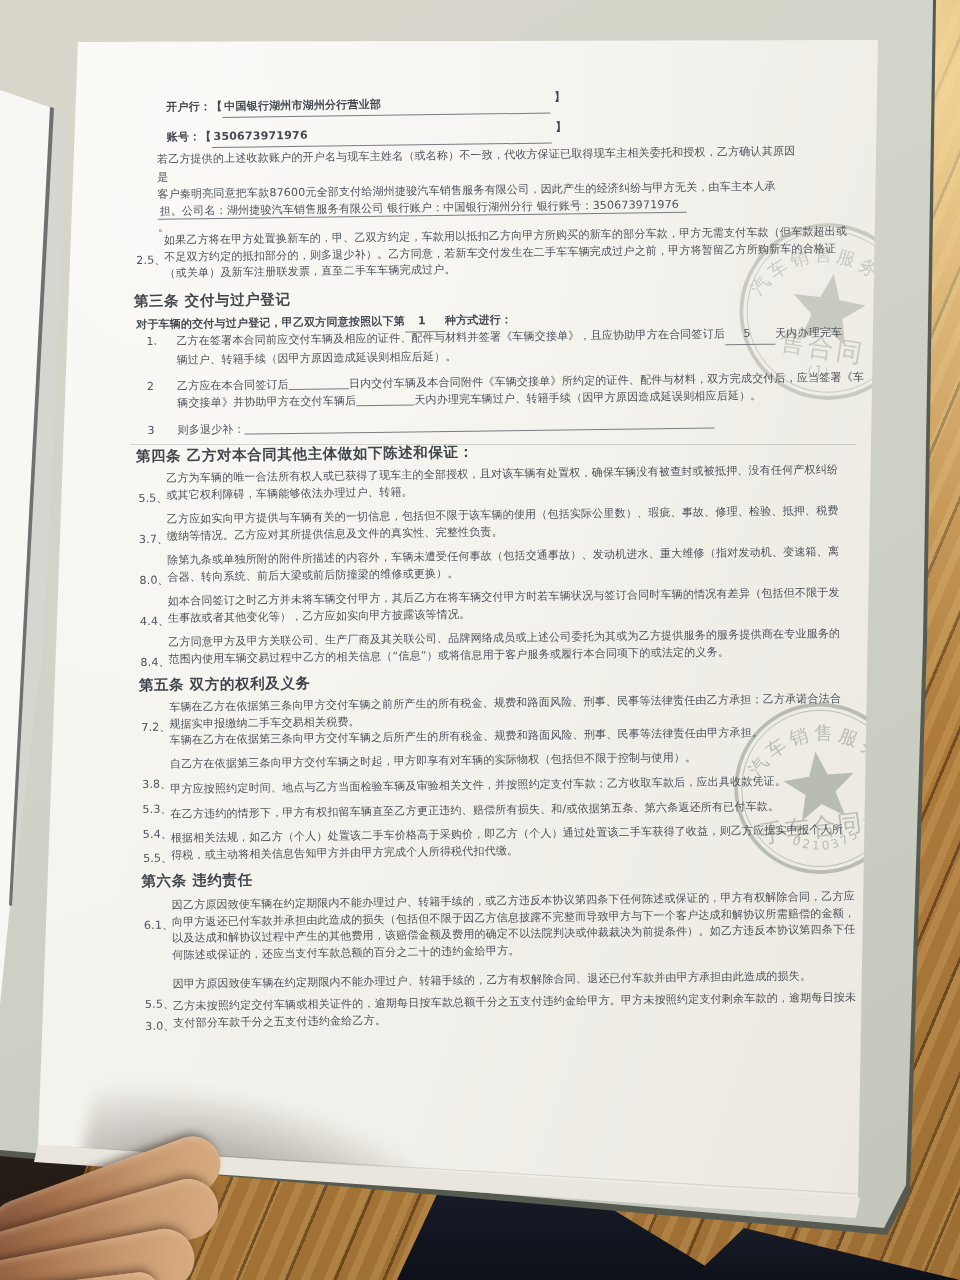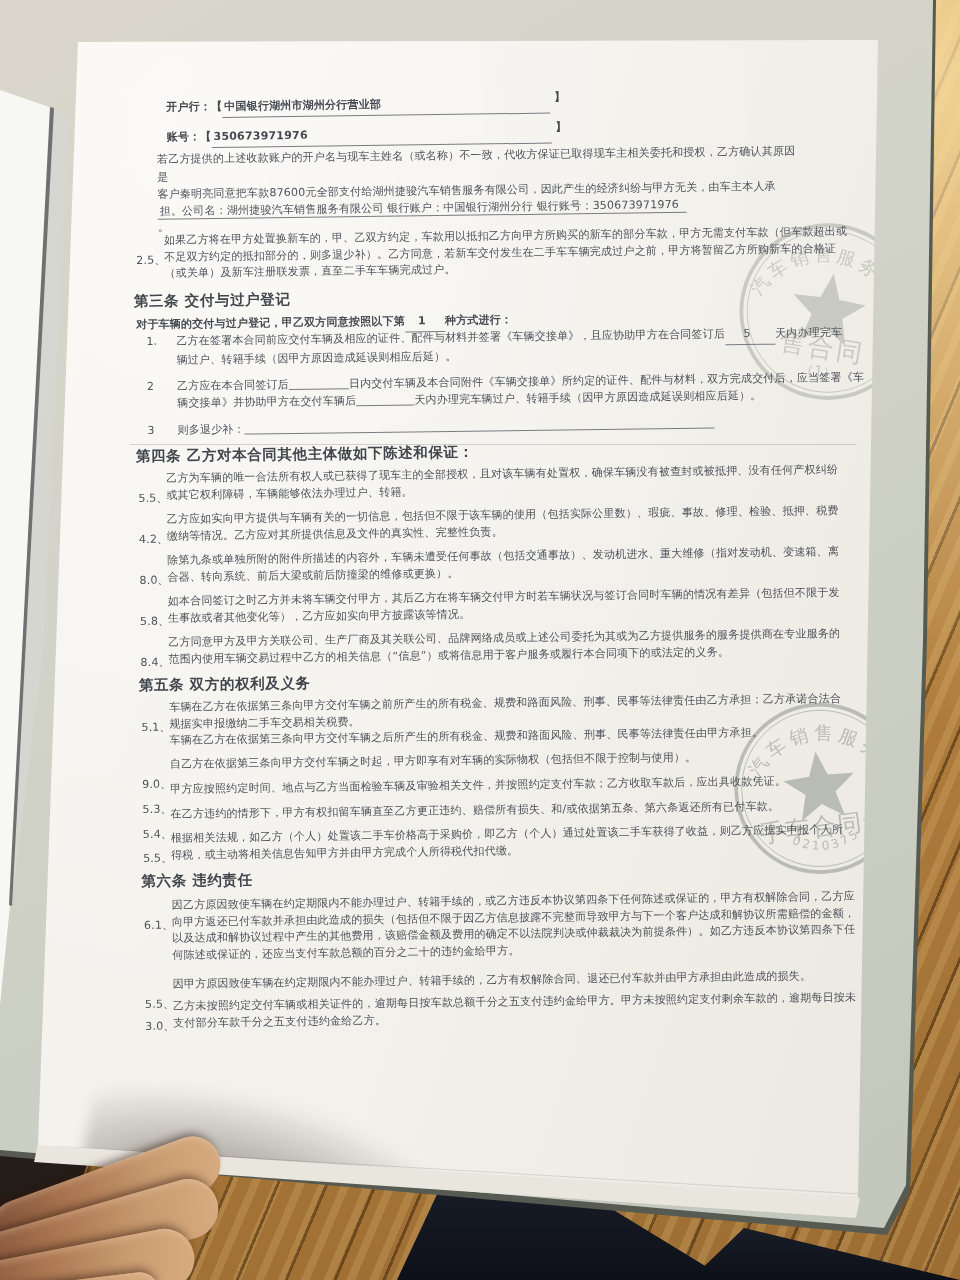--- a/index.html
+++ b/index.html
@@ -173,39 +173,39 @@
       </div>
       <div class="t item" style="left:150px;top:423px;">
         <span class="num">3</span><span>则多退少补：</span><span class="bl" style="width:470px;"></span>
       </div>
 
       <div class="h" style="left:138px;top:447px;">第四条 乙方对本合同其他主体做如下陈述和保证：</div>
       <div class="t hang" style="left:140px;top:471px;width:682px;">
         <span class="num">5.5、</span><span>乙方为车辆的唯一合法所有权人或已获得了现车主的全部授权，且对该车辆有处置权，确保车辆没有被查封或被抵押、没有任何产权纠纷或其它权利障碍，车辆能够依法办理过户、转籍。</span>
       </div>
       <div class="t hang" style="left:140px;top:512px;width:682px;">
-        <span class="num">4.2、</span><span>乙方应如实向甲方提供与车辆有关的一切信息，包括但不限于该车辆的使用（包括实际公里数）、瑕疵、事故、修理、检验、抵押、税费缴纳等情况。乙方应对其所提供信息及文件的真实性、完整性负责。</span>
+        <span class="num">3.7、</span><span>乙方应如实向甲方提供与车辆有关的一切信息，包括但不限于该车辆的使用（包括实际公里数）、瑕疵、事故、修理、检验、抵押、税费缴纳等情况。乙方应对其所提供信息及文件的真实性、完整性负责。</span>
       </div>
       <div class="t hang" style="left:140px;top:553px;width:682px;">
         <span class="num">8.0、</span><span>除第九条或单独所附的附件所描述的内容外，车辆未遭受任何事故（包括交通事故）、发动机进水、重大维修（指对发动机、变速箱、离合器、转向系统、前后大梁或前后防撞梁的维修或更换）。</span>
       </div>
       <div class="t hang" style="left:140px;top:594px;width:682px;">
-        <span class="num">5.8、</span><span>如本合同签订之时乙方并未将车辆交付甲方，其后乙方在将车辆交付甲方时若车辆状况与签订合同时车辆的情况有差异（包括但不限于发生事故或者其他变化等），乙方应如实向甲方披露该等情况。</span>
+        <span class="num">4.4、</span><span>如本合同签订之时乙方并未将车辆交付甲方，其后乙方在将车辆交付甲方时若车辆状况与签订合同时车辆的情况有差异（包括但不限于发生事故或者其他变化等），乙方应如实向甲方披露该等情况。</span>
       </div>
       <div class="t hang" style="left:140px;top:635px;width:682px;">
         <span class="num">8.4、</span><span>乙方同意甲方及甲方关联公司、生产厂商及其关联公司、品牌网络成员或上述公司委托为其或为乙方提供服务的服务提供商在专业服务的范围内使用车辆交易过程中乙方的相关信息（“信息”）或将信息用于客户服务或履行本合同项下的或法定的义务。</span>
       </div>
 
       <div class="h" style="left:138px;top:676px;">第五条 双方的权利及义务</div>
       <div class="t hang" style="left:140px;top:700px;width:682px;">
-        <span class="num">5.1、</span><span>车辆在乙方在依据第三条向甲方交付车辆之前所产生的所有税金、规费和路面风险、刑事、民事等法律责任由乙方承担；乙方承诺合法合规据实申报缴纳二手车交易相关税费。</span>
+        <span class="num">7.2、</span><span>车辆在乙方在依据第三条向甲方交付车辆之前所产生的所有税金、规费和路面风险、刑事、民事等法律责任由乙方承担；乙方承诺合法合规据实申报缴纳二手车交易相关税费。</span>
       </div>
       <div class="t" style="left:168px;top:733px;width:660px;">车辆在乙方在依据第三条向甲方交付车辆之后所产生的所有税金、规费和路面风险、刑事、民事等法律责任由甲方承担。</div>
       <div class="t hang" style="left:140px;top:757px;width:682px;">
-        <span class="num">9.0、</span><span>自乙方在依据第三条向甲方交付车辆之时起，甲方即享有对车辆的实际物权（包括但不限于控制与使用）。</span>
+        <span class="num">3.8、</span><span>自乙方在依据第三条向甲方交付车辆之时起，甲方即享有对车辆的实际物权（包括但不限于控制与使用）。</span>
       </div>
       <div class="t hang" style="left:140px;top:782px;width:682px;">
         <span class="num">5.3、</span><span>甲方应按照约定时间、地点与乙方当面检验车辆及审验相关文件，并按照约定支付车款；乙方收取车款后，应出具收款凭证。</span>
       </div>
       <div class="t hang" style="left:140px;top:807px;width:682px;">
         <span class="num">5.4、</span><span>在乙方违约的情形下，甲方有权扣留车辆直至乙方更正违约、赔偿所有损失、和/或依据第五条、第六条返还所有已付车款。</span>
       </div>
       <div class="t hang" style="left:140px;top:831px;width:682px;">
         <span class="num">5.5、</span><span>根据相关法规，如乙方（个人）处置该二手车价格高于采购价，即乙方（个人）通过处置该二手车获得了收益，则乙方应据实申报个人所得税，或主动将相关信息告知甲方并由甲方完成个人所得税代扣代缴。</span>
       </div>

